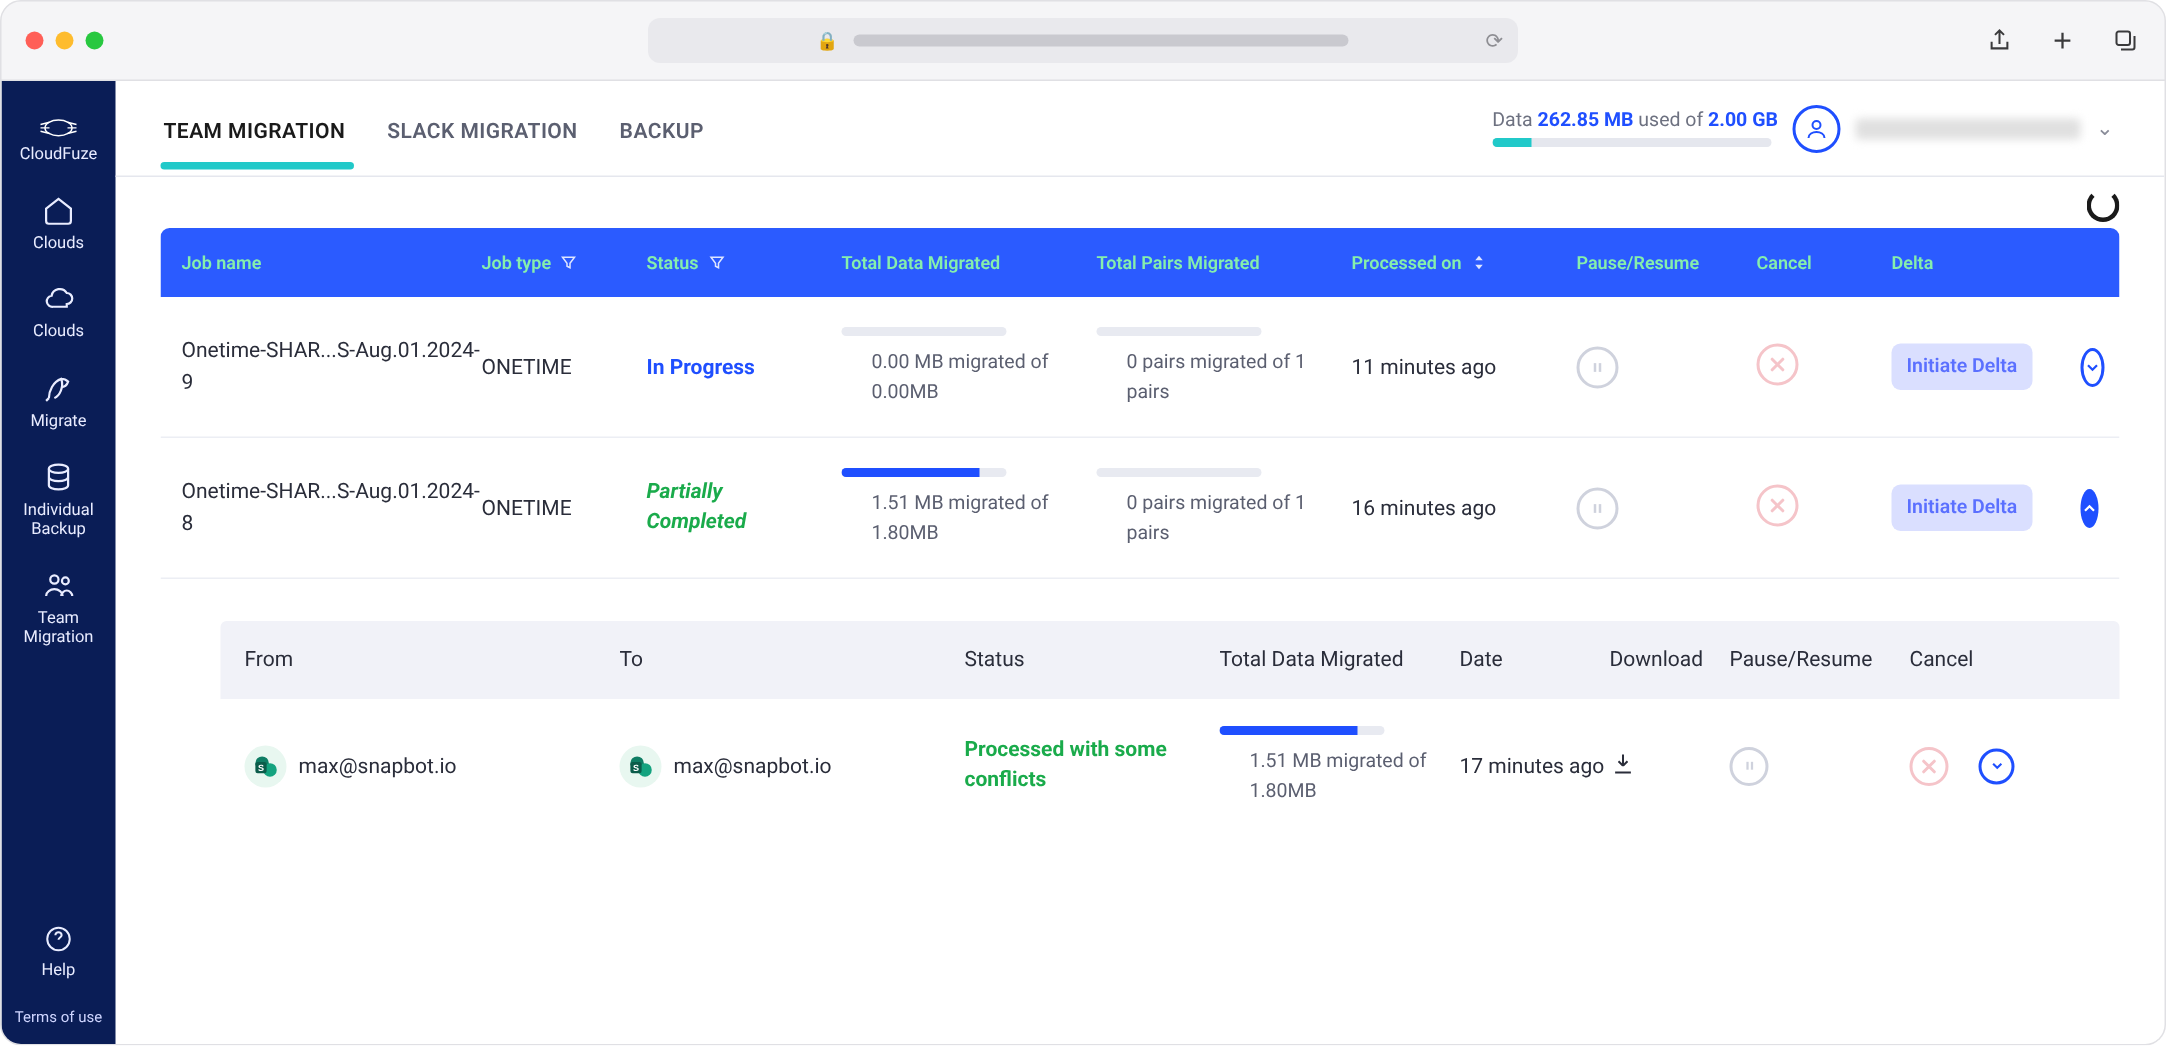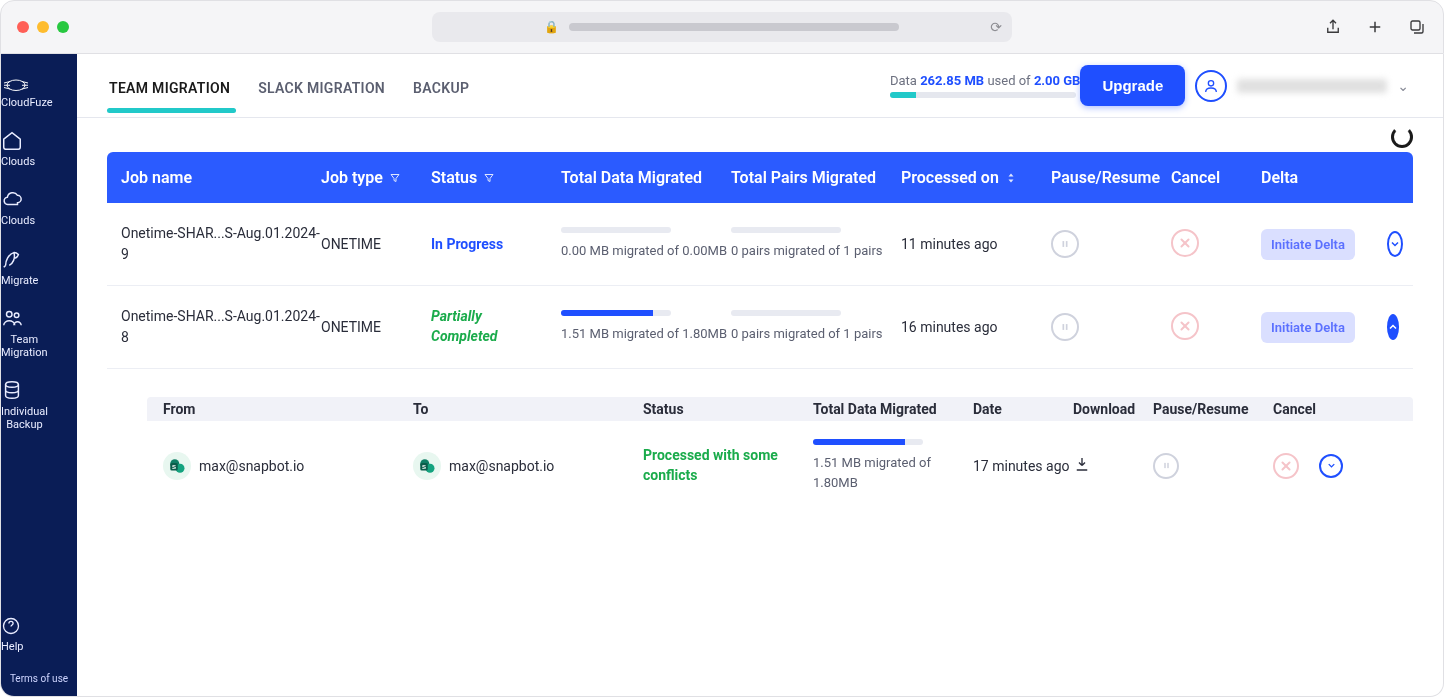--- a/index.html
+++ b/index.html
@@ -64,21 +64,21 @@
     width:76px;
     background:var(--navy);
     color:#e9ecff;
     display:flex;
     flex-direction:column;
     align-items:center;
     padding:10px 0 0 0;
     font-size:11px;
   }
   .sb-item {
-    display:flex; flex-direction:column; align-items:flex-start;
+    display:flex; flex-direction:column; align-items:center;
     gap:4px;
     padding:10px 0;
     width:100%;
     text-align:center;
     cursor:pointer;
   }
   .sb-item svg { display:block; }
   .sb-label { line-height:1.2; }
   .sb-spacer { flex:1; }
   .terms { font-size:10px; color:#cfd5ff; padding:10px 0 12px; }
@@ -140,22 +140,22 @@
   
   .jobs {
     margin:0 30px 10px;
     border-radius:6px 6px 0 0;
     overflow:hidden;
   }
   .thead {
     display:grid;
     grid-template-columns: 200px 110px 130px 170px 170px 150px 120px 90px 130px;
     background:var(--blue);
-    color:#ffffff;
-    font-size:16px;
+    color:#86efac;
+    font-size:12px;
     font-weight:600;
     align-items:center;
     padding:16px 14px;
   }
   .thead .th { display:flex; align-items:center; gap:6px; }
   .filter-ico, .sort-ico { opacity:.85; }
 
   .trow {
     display:grid;
     grid-template-columns: 200px 110px 130px 170px 170px 150px 120px 90px 130px;
@@ -163,21 +163,21 @@
     padding:20px 14px;
     border-bottom:1px solid var(--row-border);
     font-size:14px;
     color:#2a2d3a;
   }
   .jobname { line-height:1.5; }
   .status-inprog { color:var(--bright-blue); font-weight:700; }
   .status-partial { color:var(--green); font-weight:700; line-height:1.4;font-style:italic; }
   .mini-prog { width:110px; height:6px; background:#e8eaf1; border-radius:3px; overflow:hidden; margin-bottom:8px; }
   .mini-prog > div { height:100%; background:var(--bright-blue); }
-  .muted { color:#5b5f70; font-size:13px; line-height:1.5; }
+  .muted { color:#5b5f70; font-size:13px; line-height:1.5;margin-left:20px; }
   .icon-btn {
     width:28px; height:28px; border-radius:50%; display:inline-flex;
     align-items:center; justify-content:center; cursor:pointer;
   }
   .icon-ring { border:2px solid #cfd2dd; color:#cfd2dd; }
   .icon-ring-pink { border:2px solid #f5c4c9; color:#f5c4c9; position:relative; }
   .icon-ring-pink::before,
   .icon-ring-pink::after {
     content:""; position:absolute; width:12px; height:2px; background:#f5c4c9; border-radius:1px;
   }
@@ -199,22 +199,22 @@
   .delta-cell { display:flex; align-items:center; gap:22px; }
 
   
   .detail {
     margin:18px 30px 0 70px;
   }
   .dhead {
     display:grid;
     grid-template-columns: 250px 230px 170px 160px 100px 80px 120px 90px;
     background:#f1f2f8;
-    font-size:14px; font-weight:700; color:#2a2d3a;
-    padding:4px 16px;
+    font-size:14px; font-weight:400; color:#2a2d3a;
+    padding:18px 16px;
     border-radius:4px 4px 0 0;
   }
   .drow {
     display:grid;
     grid-template-columns: 250px 230px 170px 160px 100px 80px 120px 90px;
     align-items:center;
     padding:18px 16px;
     font-size:14px;
     color:#2a2d3a;
   }
@@ -293,35 +293,35 @@
 
     <div class="sb-item">
       <svg width="22" height="22" viewBox="0 0 24 24" fill="none" stroke="#e9ecff" stroke-width="1.6">
           <path d="M5 19c0-5 3-12 9-14 2 6-1 12-5 14M5 19l-2 2M14 5c2 0 4 1 5 2-1 3-3 4-5 4"></path>
         </svg>
       <span class="sb-label">Migrate</span>
     </div>
 
     <div class="sb-item">
       <svg width="22" height="22" viewBox="0 0 24 24" fill="none" stroke="#e9ecff" stroke-width="1.6">
+          <ellipse cx="12" cy="6" rx="7" ry="3"></ellipse>
+          <path d="M5 6v12c0 1.7 3.1 3 7 3s7-1.3 7-3V6M5 12c0 1.7 3.1 3 7 3s7-1.3 7-3"></path>
+        </svg>
+      <span class="sb-label" style="white-space:pre-line">Individual
+Backup</span>
+    </div>
+
+    <div class="sb-item">
+      <svg width="22" height="22" viewBox="0 0 24 24" fill="none" stroke="#e9ecff" stroke-width="1.6">
           <circle cx="9" cy="8" r="3"></circle>
           <circle cx="17" cy="9" r="2.5"></circle>
           <path d="M3 20c0-3 3-5 6-5s6 2 6 5M14 20c0-2 2-4 4-4s4 2 4 4"></path>
         </svg>
       <span class="sb-label" style="white-space:pre-line">Team
 Migration</span>
-    </div>
-
-    <div class="sb-item">
-      <svg width="22" height="22" viewBox="0 0 24 24" fill="none" stroke="#e9ecff" stroke-width="1.6">
-          <ellipse cx="12" cy="6" rx="7" ry="3"></ellipse>
-          <path d="M5 6v12c0 1.7 3.1 3 7 3s7-1.3 7-3V6M5 12c0 1.7 3.1 3 7 3s7-1.3 7-3"></path>
-        </svg>
-      <span class="sb-label" style="white-space:pre-line">Individual
-Backup</span>
     </div>
 
     <div class="sb-spacer"></div>
 
     <div class="sb-item">
       <svg width="20" height="20" viewBox="0 0 24 24" fill="none" stroke="#e9ecff" stroke-width="1.6">
           <circle cx="12" cy="12" r="9"></circle>
           <path d="M9.5 9a2.5 2.5 0 0 1 5 0c0 1.5-2.5 2-2.5 3.5M12 17h.01"></path>
         </svg>
       <span class="sb-label">Help</span>
@@ -342,21 +342,20 @@
           <div class="quota">
             <span>Data</span>
             <span class="used">262.85 MB</span>
             <span>used of</span>
             <span class="limit">2.00 GB</span>
           </div>
           <div class="quota-bar">
               <div></div>
             </div>
         </div>
-        <button class="upgrade">Upgrade</button>
         <div class="user">
           <div class="avatar">
             <svg width="16" height="16" viewBox="0 0 24 24" fill="none" stroke="currentColor" stroke-width="2">
                 <circle cx="12" cy="8" r="4"></circle>
                 <path d="M4 21c0-4 4-6 8-6s8 2 8 6"></path>
               </svg>
           </div>
           <div class="username-blur"></div>
           <span class="chev">⌄</span>
         </div>

